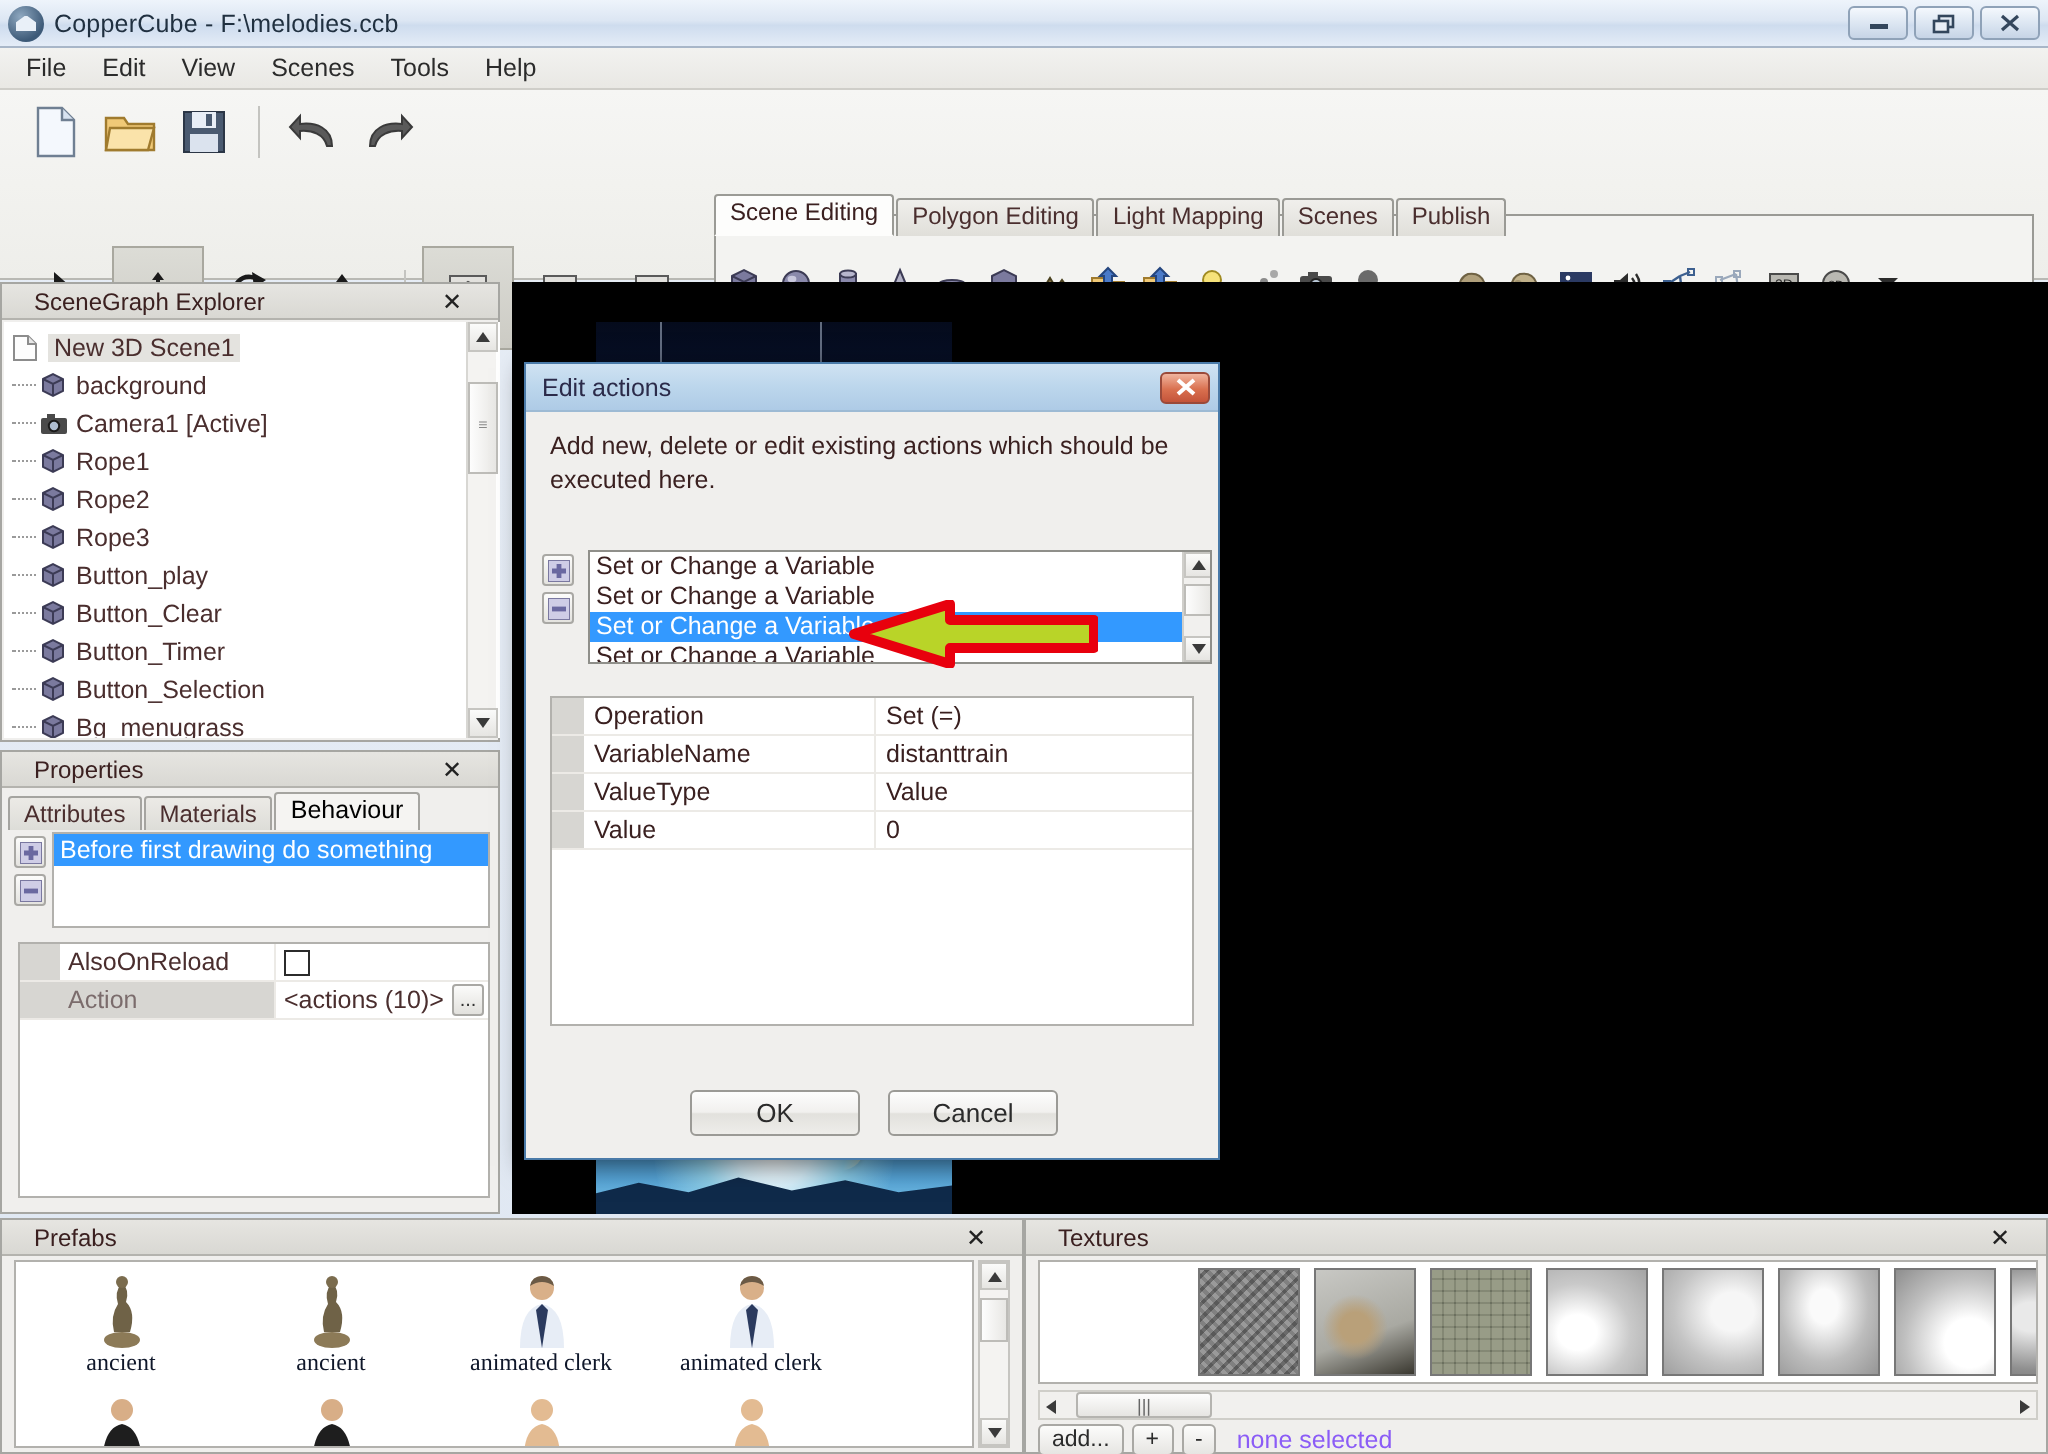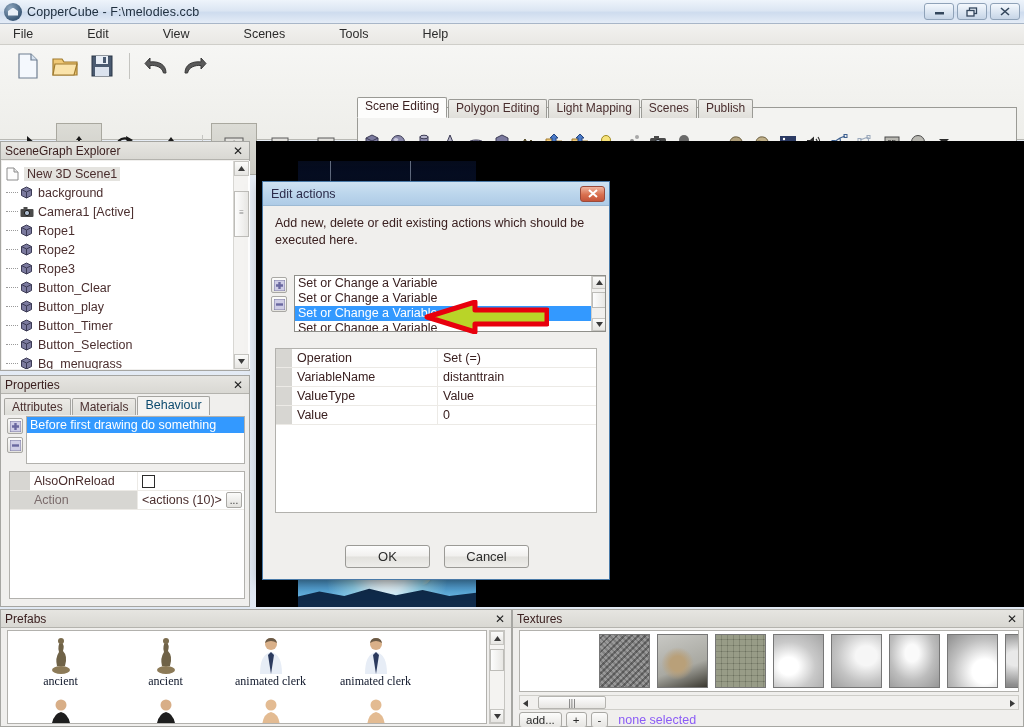--- a/index.html
+++ b/index.html
@@ -43,21 +43,21 @@
     display:flex;align-items:center;justify-content:center;
     color:#33465c; font-size:10px; line-height:1;
   }
   .win-btn svg { display:block; }
 
   
   .menubar {
     position:absolute; left:0; top:24px; width:1024px; height:21px;
     background: linear-gradient(180deg,#f2f2f0,#e9e8e4);
     border-bottom:1px solid #cfcec9;
-    display:flex; align-items:center; padding-left:4px;gap:36px;
+    display:flex; align-items:center; padding-left:4px;
   }
   .menu-item {
     padding:2px 9px; font-size:12.5px; color:#2b2b2b; cursor:default;
   }
 
   
   .toolbar-area {
     position:absolute; left:0; top:45px; width:1024px; height:95px;
     background: linear-gradient(180deg,#f6f6f4 0%, #eeeeea 100%);
     border-bottom:1px solid #b9b9b4;
@@ -104,21 +104,21 @@
   }
   .ticon { width:20px;height:20px;display:flex;align-items:center;justify-content:center;}
 
   
   .panel {
     position:absolute; background:#f0efed; border:1px solid #a6a6a2;
   }
   .panel-header {
     height:18px; background: linear-gradient(180deg,#e6e5e1,#d9d8d3);
     border-bottom:1px solid #b4b3ae;
-    display:flex; align-items:center; padding:0 4px;
+    display:flex; align-items:center; padding:0 16px;
     font-size:12px; color:#3b2020;
   }
   .panel-header .ttl{ flex:1; }
   .panel-close { font-size:12px; color:#222; cursor:default; padding:0 2px;}
 
   #sg { left:0; top:141px; width:250px; height:230px; }
   .sg-body { position:absolute; left:1px; top:19px; width:248px; height:208px; background:#fff; overflow:hidden;}
   .tree { padding:3px 0 0 3px; }
   .tree-row { display:flex; align-items:center; height:19px; font-size:12.5px; color:#4a2e2e; white-space:nowrap;}
   .tree-row .ind { width:14px; display:flex; align-items:center; justify-content:center;}
@@ -136,21 +136,21 @@
 
   
   #props { left:0; top:375px; width:250px; height:232px; }
   .tabs-row { position:absolute; left:3px; top:20px; display:flex; align-items:flex-end; }
   .ptab {
     height:17px; padding:1px 7px; font-size:12px; color:#4a2e2e;
     background: linear-gradient(180deg,#eceae6,#ddddd8);
     border:1px solid #a5a4a0; border-bottom:none; margin-right:1px; border-radius:2px 2px 0 0;
     cursor:default;
   }
-  .ptab.active { background:#f5f4f2; height:19px; color:#0c4a6e; font-size:12.5px; }
+  .ptab.active { background:#f5f4f2; height:19px; color:#000000; font-size:12.5px; }
   .beh-list {
     position:absolute; left:25px; top:40px; width:219px; height:48px;
     background:#fff; border:1px solid #b2b1ad;
   }
   .beh-item-sel {
     background:#3399ff; color:#fff; font-size:12.5px; padding:1px 3px; white-space:nowrap;
   }
   .pm-btn {
     position:absolute; left:6px; width:16px; height:16px;
     background: linear-gradient(180deg,#fcfcfb,#e4e3df);
@@ -703,34 +703,34 @@
         <div class="tree-row">
           <span class="ind">
               <span class="dots"></span>
             </span>
           <span class="node-ico">
             <svg width="13" height="13" viewBox="0 0 13 13">
                 <path d="M1.5 3.5 L6.5 1 L11.5 3.5 V9.5 L6.5 12 L1.5 9.5 Z" fill="#7b7a9e" stroke="#3c3b55"></path>
                 <path d="M1.5 3.5 L6.5 6 L11.5 3.5 M6.5 6 V12" stroke="#3c3b55" fill="none"></path>
               </svg>
           </span>
-          <span>Button_Clear</span>
+          <span>Button_play</span>
         </div>
 
         <div class="tree-row">
           <span class="ind">
               <span class="dots"></span>
             </span>
           <span class="node-ico">
             <svg width="13" height="13" viewBox="0 0 13 13">
                 <path d="M1.5 3.5 L6.5 1 L11.5 3.5 V9.5 L6.5 12 L1.5 9.5 Z" fill="#7b7a9e" stroke="#3c3b55"></path>
                 <path d="M1.5 3.5 L6.5 6 L11.5 3.5 M6.5 6 V12" stroke="#3c3b55" fill="none"></path>
               </svg>
           </span>
-          <span>Button_play</span>
+          <span>Button_Clear</span>
         </div>
 
         <div class="tree-row">
           <span class="ind">
               <span class="dots"></span>
             </span>
           <span class="node-ico">
             <svg width="13" height="13" viewBox="0 0 13 13">
                 <path d="M1.5 3.5 L6.5 1 L11.5 3.5 V9.5 L6.5 12 L1.5 9.5 Z" fill="#7b7a9e" stroke="#3c3b55"></path>
                 <path d="M1.5 3.5 L6.5 6 L11.5 3.5 M6.5 6 V12" stroke="#3c3b55" fill="none"></path>

